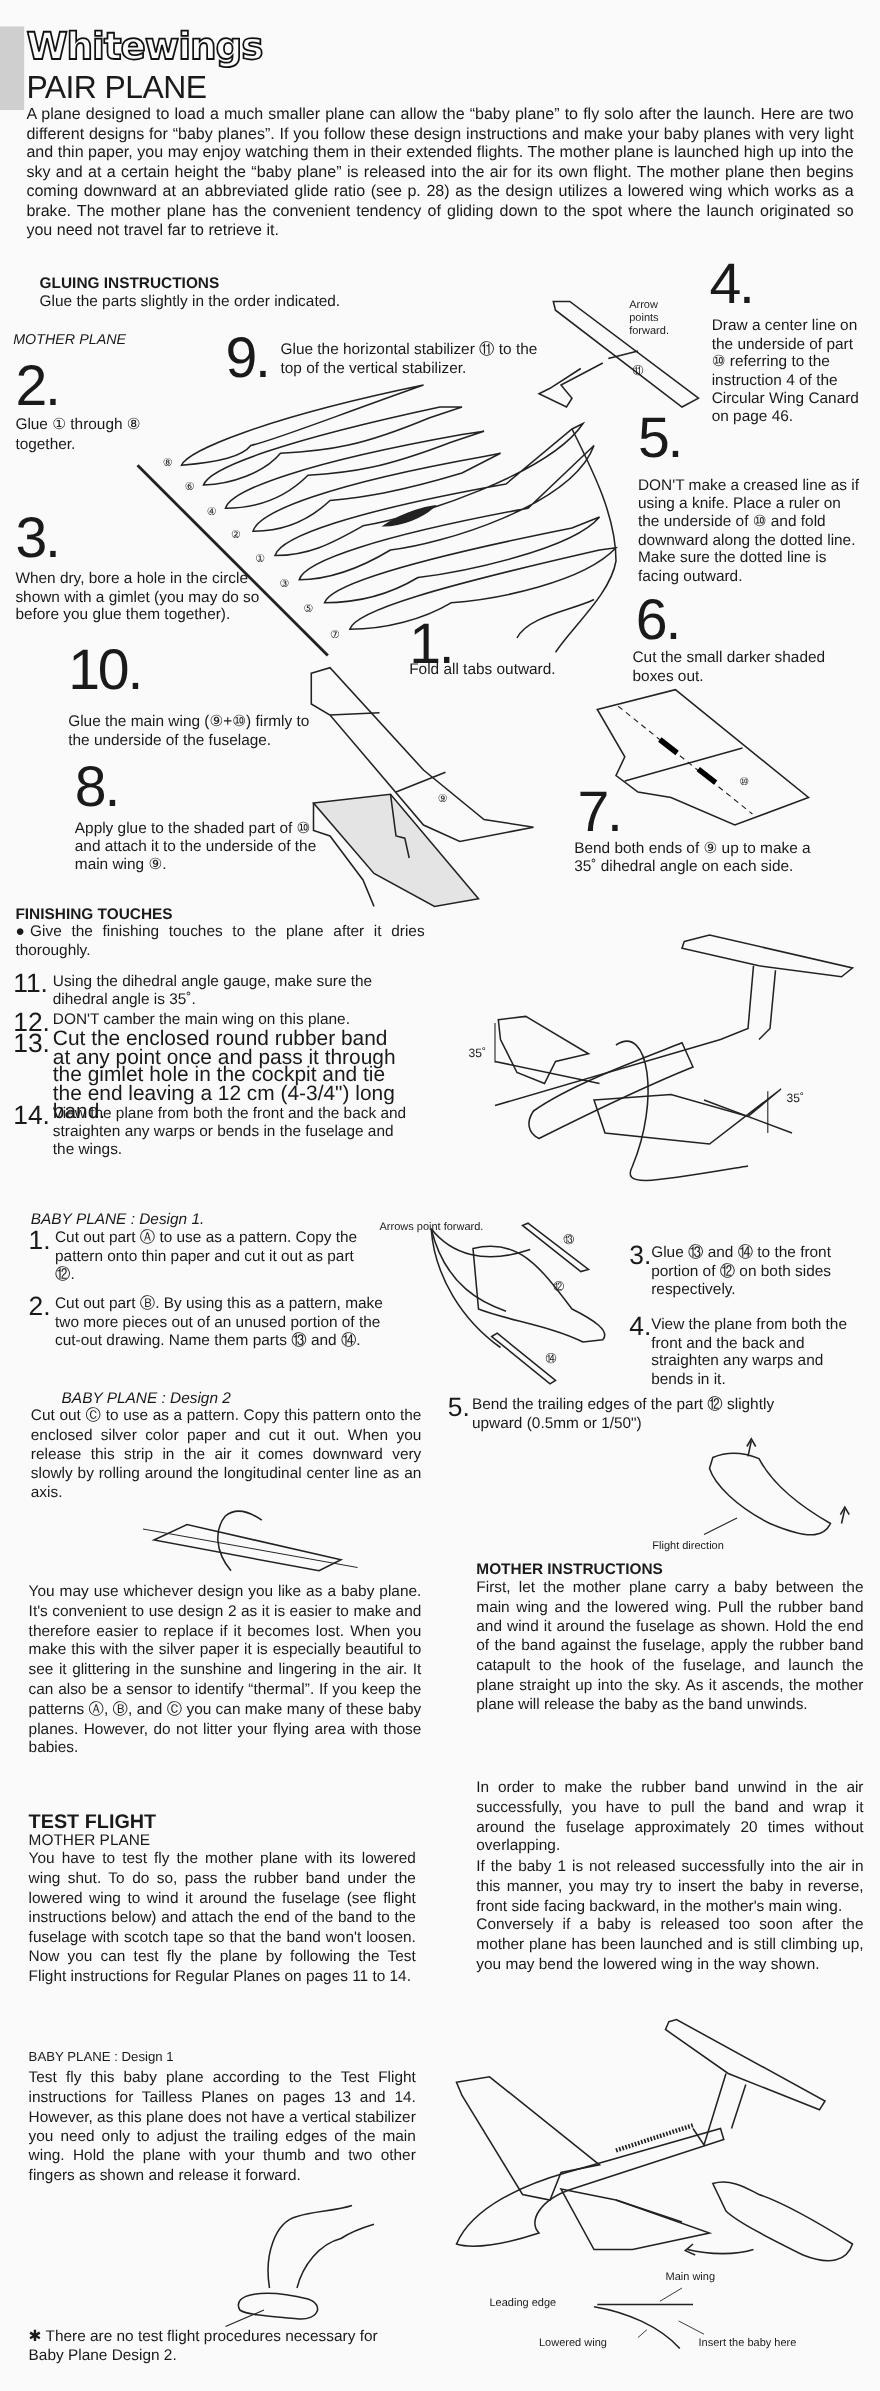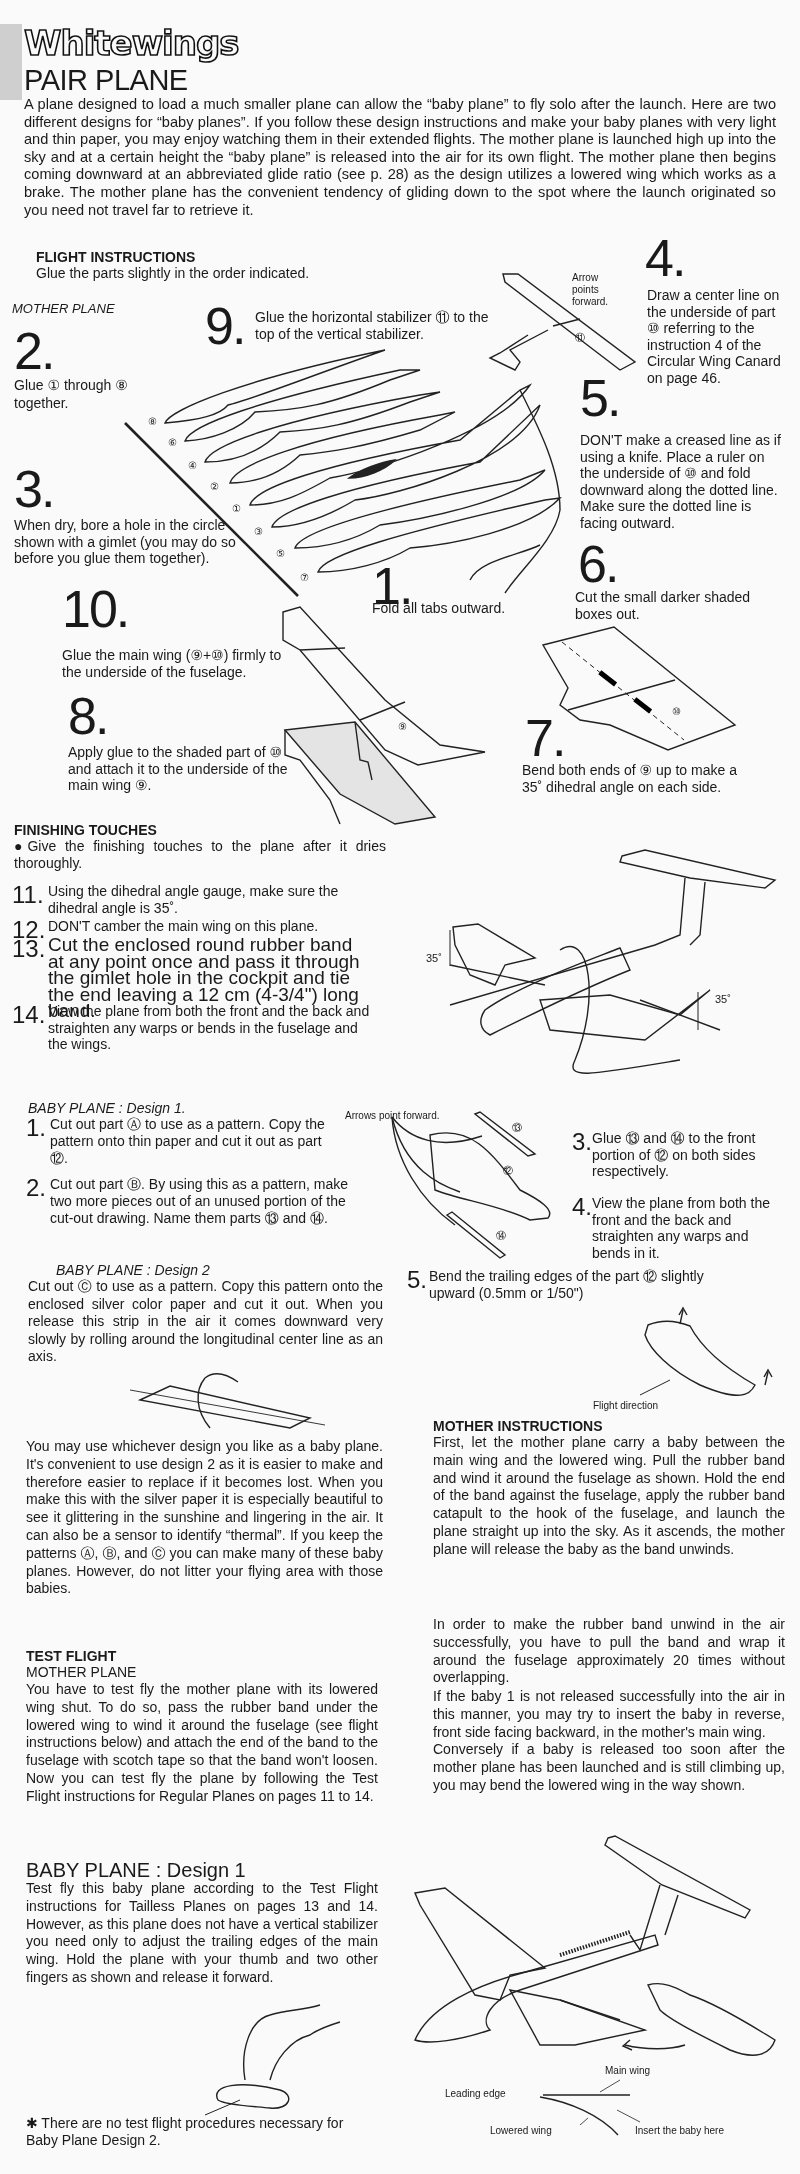--- a/index.html
+++ b/index.html
@@ -21,21 +21,21 @@
   svg path, svg polyline, svg line, svg ellipse, svg polygon{fill:none;stroke:#222;stroke-width:1.4;}
 </style>
 </head>
 <body>
 
 <div class="sidebar-shade"></div>
 <div class="brand">Whitewings</div>
 <div class="title">PAIR PLANE</div>
 <div class="abs txt just" style="left:24px;top:96px;width:752px;font-size:14.6px;line-height:17.6px;">A plane designed to load a much smaller plane can allow the “baby plane” to fly solo after the launch. Here are two different designs for “baby planes”. If you follow these design instructions and make your baby planes with very light and thin paper, you may enjoy watching them in their extended flights. The mother plane is launched high up into the sky and at a certain height the “baby plane” is released into the air for its own flight. The mother plane then begins coming downward at an abbreviated glide ratio (see p. 28) as the design utilizes a lowered wing which works as a brake. The mother plane has the convenient tendency of gliding down to the spot where the launch originated so you need not travel far to retrieve it.</div>
 
-<div class="abs txt bold" style="left:36px;top:249px;font-size:14px;">FLIGHT INSTRUCTIONS</div>
+<div class="abs txt bold" style="left:36px;top:249px;font-size:14px;">GLUING INSTRUCTIONS</div>
 <div class="abs txt" style="left:36px;top:265px;font-size:14px;">Glue the parts slightly in the order indicated.</div>
 <div class="abs txt ital" style="left:12px;top:300px;font-size:13px;">MOTHER PLANE</div>
 
 <div class="abs bignum" style="left:14px;top:325px;">2.</div>
 <div class="abs txt" style="left:14px;top:377px;width:120px;font-size:14px;">Glue ① through ⑧ together.</div>
 
 <div class="abs bignum" style="left:14px;top:463px;">3.</div>
 <div class="abs txt" style="left:14px;top:517px;width:230px;font-size:14px;line-height:16.5px;">When dry, bore a hole in the circle shown with a gimlet (you may do so before you glue them together).</div>
 
 <div class="abs bignum" style="left:205px;top:300px;">9.</div>
@@ -191,24 +191,24 @@
 
 <svg style="left:0;top:0;" width="800" height="2174">
   <polygon points="140,1400 170,1386 310,1418 290,1428"></polygon>
   <line x1="130" y1="1390" x2="325" y2="1425" style="stroke-width:0.9"></line>
   <path d="M205,1378 C195,1390 195,1410 210,1428"></path>
   <path d="M205,1378 C215,1370 228,1375 238,1382"></path>
 </svg>
 
 <div class="abs txt just" style="left:26px;top:1438px;width:357px;font-size:14px;line-height:17.8px;">You may use whichever design you like as a baby plane. It's convenient to use design 2 as it is easier to make and therefore easier to replace if it becomes lost. When you make this with the silver paper it is especially beautiful to see it glittering in the sunshine and lingering in the air. It can also be a sensor to identify “thermal”. If you keep the patterns Ⓐ, Ⓑ, and Ⓒ you can make many of these baby planes. However, do not litter your flying area with those babies.</div>
 
-<div class="abs txt bold" style="left:26px;top:1648px;font-size:14px;">TEST FLIGHT</div>
+<div class="abs txt bold" style="left:26px;top:1648px;font-size:18px;">TEST FLIGHT</div>
 <div class="abs txt" style="left:26px;top:1664px;font-size:14px;">MOTHER PLANE</div>
 <div class="abs txt just" style="left:26px;top:1681px;width:352px;font-size:14px;line-height:17.8px;">You have to test fly the mother plane with its lowered wing shut. To do so, pass the rubber band under the lowered wing to wind it around the fuselage (see flight instructions below) and attach the end of the band to the fuselage with scotch tape so that the band won't loosen. Now you can test fly the plane by following the Test Flight instructions for Regular Planes on pages 11 to 14.</div>
-<div class="abs txt" style="left:26px;top:1862px;font-size:20px;">BABY PLANE : Design 1</div>
+<div class="abs txt" style="left:26px;top:1862px;font-size:12px;">BABY PLANE : Design 1</div>
 <div class="abs txt just" style="left:26px;top:1880px;width:352px;font-size:14px;line-height:17.8px;">Test fly this baby plane according to the Test Flight instructions for Tailless Planes on pages 13 and 14. However, as this plane does not have a vertical stabilizer you need only to adjust the trailing edges of the main wing. Hold the plane with your thumb and two other fingers as shown and release it forward.</div>
 
 <svg style="left:0;top:0;" width="800" height="2174">
   <path d="M218,2100 C210,2085 240,2080 280,2090 C295,2095 290,2110 270,2108 C250,2106 225,2105 218,2100Z"></path>
   <path d="M245,2080 C240,2050 250,2020 270,2015 C285,2010 305,2010 320,2005"></path>
   <path d="M270,2080 C275,2060 290,2040 310,2035 C320,2028 330,2025 340,2022"></path>
   <line x1="240" y1="2100" x2="205" y2="2115" style="stroke-width:1"></line>
 </svg>
 <div class="abs txt" style="left:26px;top:2115px;width:352px;font-size:14px;line-height:17px;">✱ There are no test flight procedures necessary for Baby Plane Design 2.</div>
 

